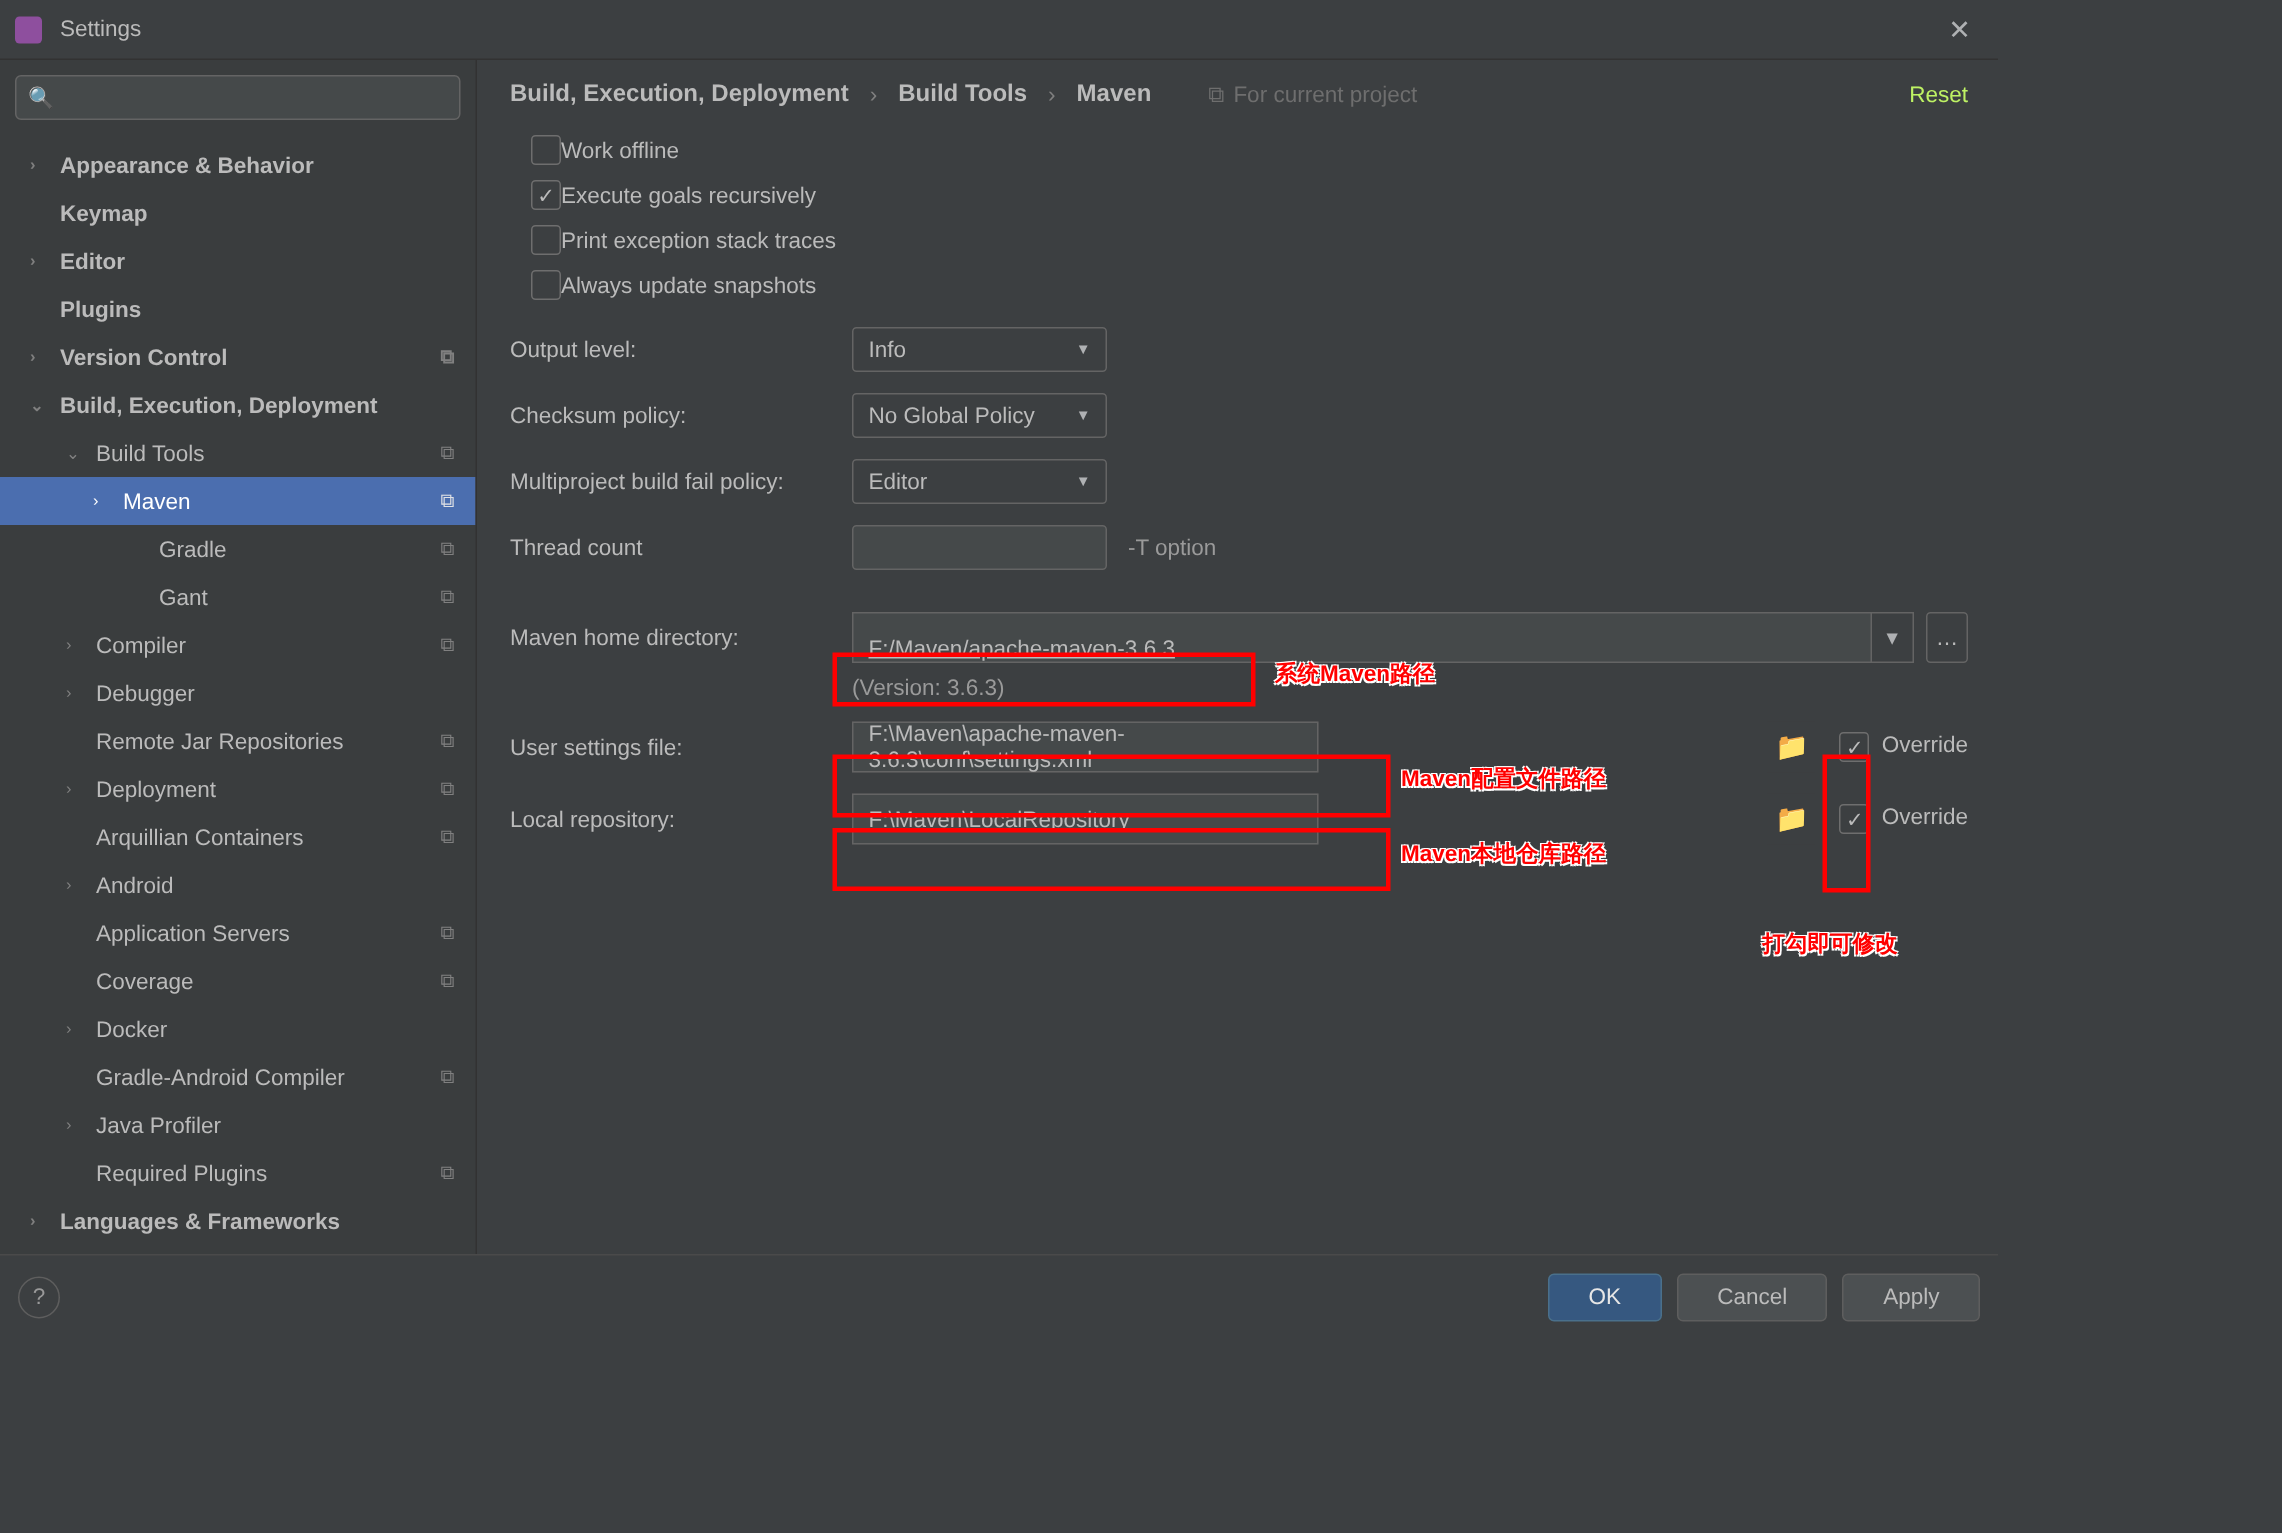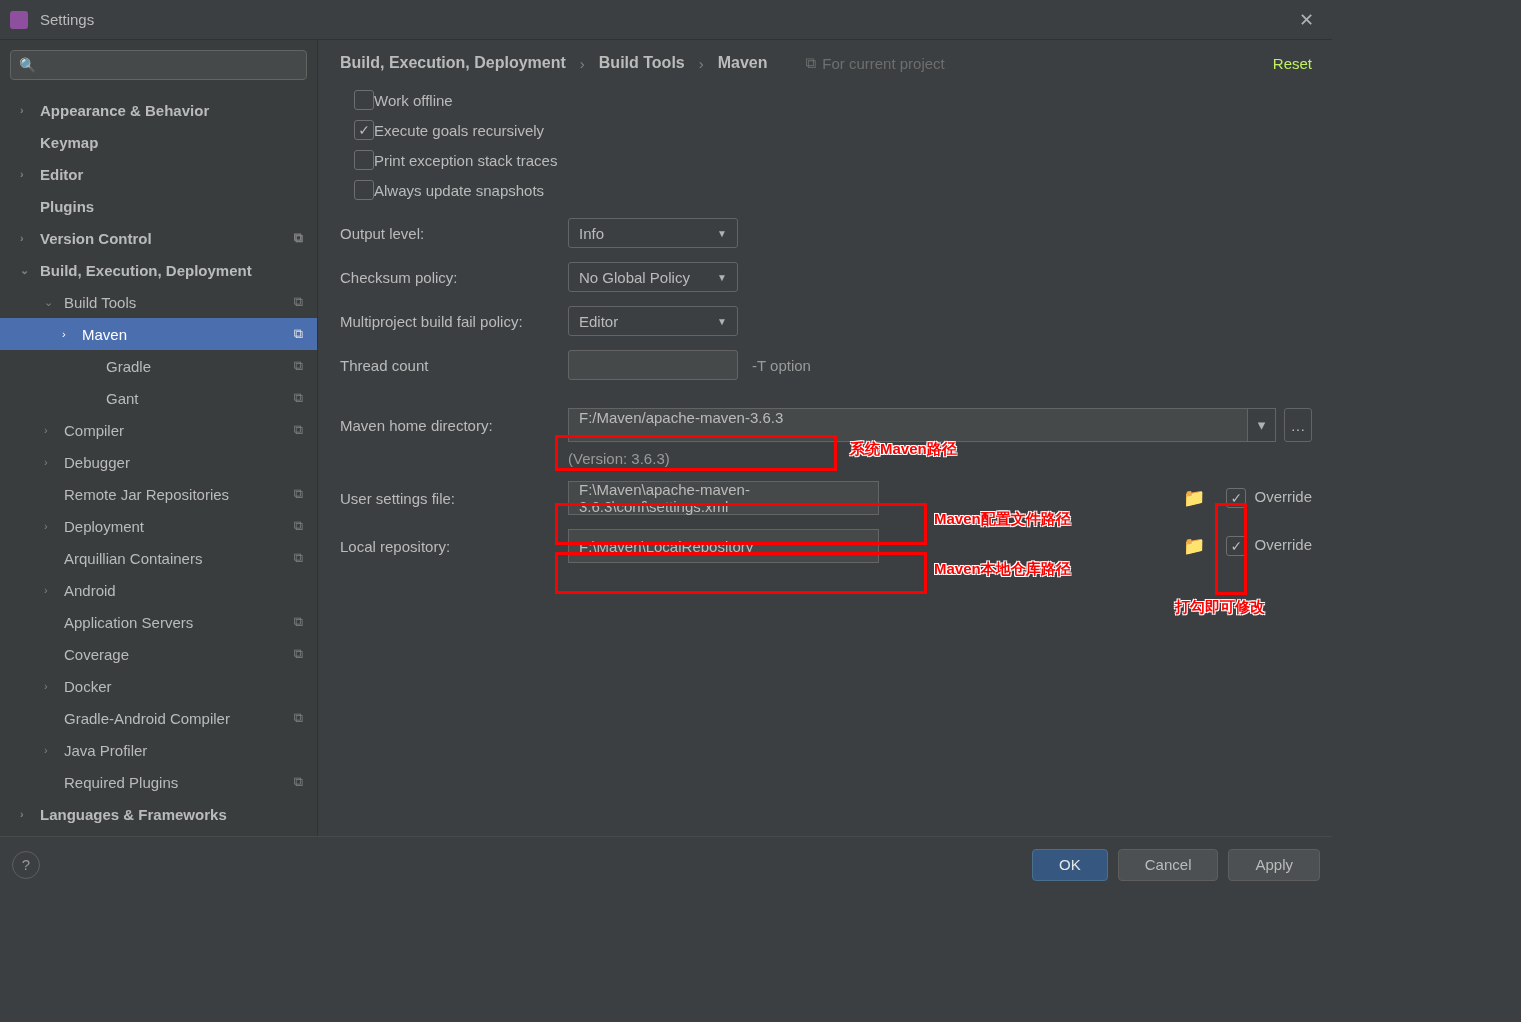--- a/index.html
+++ b/index.html
@@ -66,22 +66,22 @@
   width: 170px; height: 30px; background: #3c3f41; border: 1px solid #646464; border-radius: 3px;
   display: flex; align-items: center; justify-content: space-between; padding: 0 10px; color: #bbbbbb;
 }
 .select .caret { color: #afb1b3; font-size: 10px; }
 .textin {
   width: 170px; height: 30px; background: #45494a; border: 1px solid #646464; border-radius: 3px;
   padding: 0 8px; color: #bbbbbb; display: flex; align-items: center;
 }
 .hint { color: #9a9a9a; margin-left: 14px; }
 .widecombo {
-  flex: 1; height: 34px; background: #45494a; border: 1px solid #646464; display: flex; align-items: flex-start;
-  padding: 0 10px; color: #bbbbbb;
+  flex: 1; height: 34px; background: #45494a; border: 1px solid #646464; display: flex; align-items: flex-end;
+  padding: 0 10px; color: #bbbbbb; text-decoration: underline;
 }
 .dropbtn {
   width: 28px; height: 34px; border: 1px solid #646464; border-left: none; display: flex; align-items: center;
   justify-content: center; color: #afb1b3;
 }
 .ellbtn {
   width: 28px; height: 34px; border: 1px solid #646464; border-radius: 3px; margin-left: 8px;
   display: flex; align-items: center; justify-content: center; color: #bbbbbb;
 }
 .version-line { color: #9a9a9a; margin-left: 228px; margin-top: -6px; }
@@ -357,14 +357,14 @@
 <div class="redbox" style="left:555px; top:435px; width:282px; height:36px;"></div>
 <div class="anno" style="left:850px; top:440px;">系统Maven路径</div>
 
 <div class="redbox" style="left:555px; top:503px; width:372px; height:42px;"></div>
 <div class="anno" style="left:934px; top:510px;">Maven配置文件路径</div>
 
 <div class="redbox" style="left:555px; top:552px; width:372px; height:42px;"></div>
 <div class="anno" style="left:934px; top:560px;">Maven本地仓库路径</div>
 
 <div class="redbox" style="left:1215px; top:503px; width:32px; height:92px;"></div>
-<div class="anno" style="left:1175px; top:598px;">打勾即可修改</div>
+<div class="anno" style="left:1175px; top:620px;">打勾即可修改</div>
 </div>
 
 </body></html>

